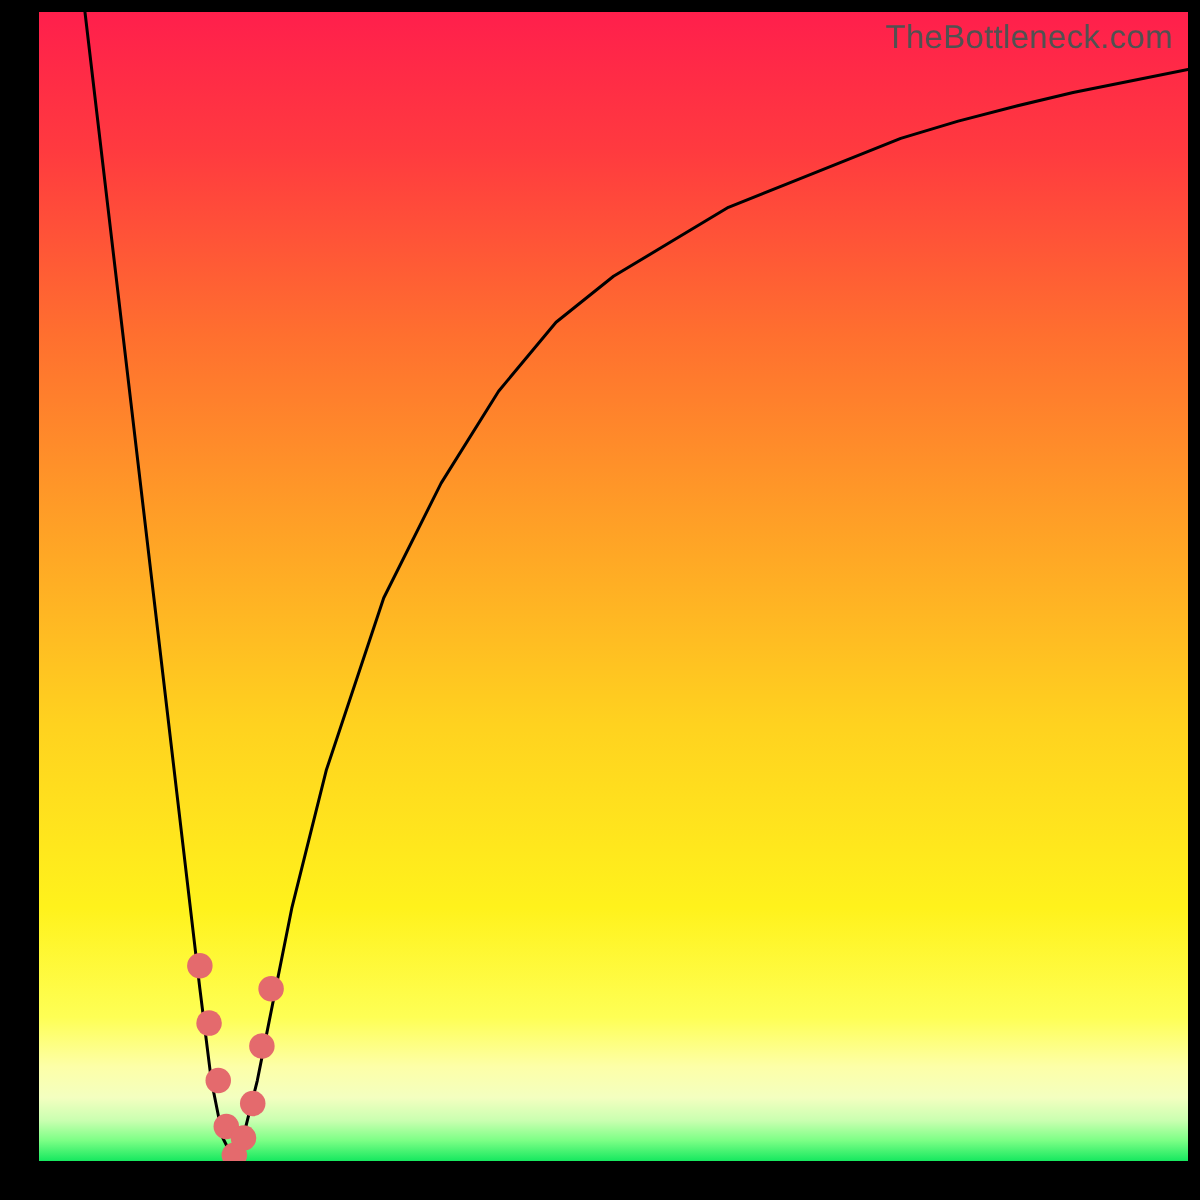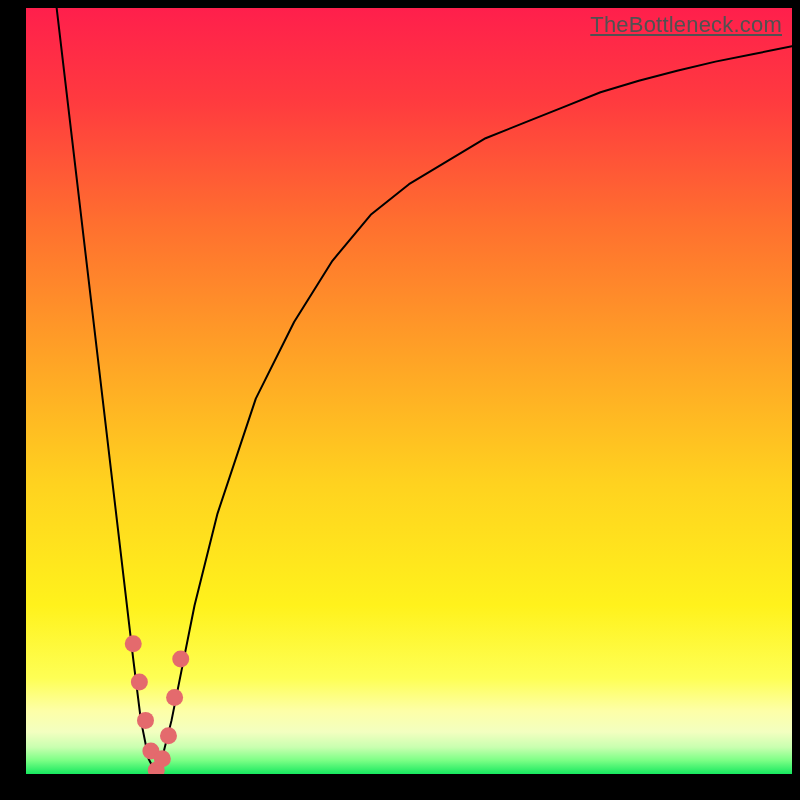--- a/index.html
+++ b/index.html
@@ -27,21 +27,20 @@
   }
   .watermark {
     position: absolute;
     top: 4px;
     right: 10px;
     font-size: 22px;
     font-weight: 500;
     color: #515151;
     letter-spacing: 0.2px;
     user-select: none;
-    text-decoration: underline;
   }
   svg {
     display: block;
     position: absolute;
     left: 0;
     top: 0;
   }
 </style>
 </head>
 <body>

